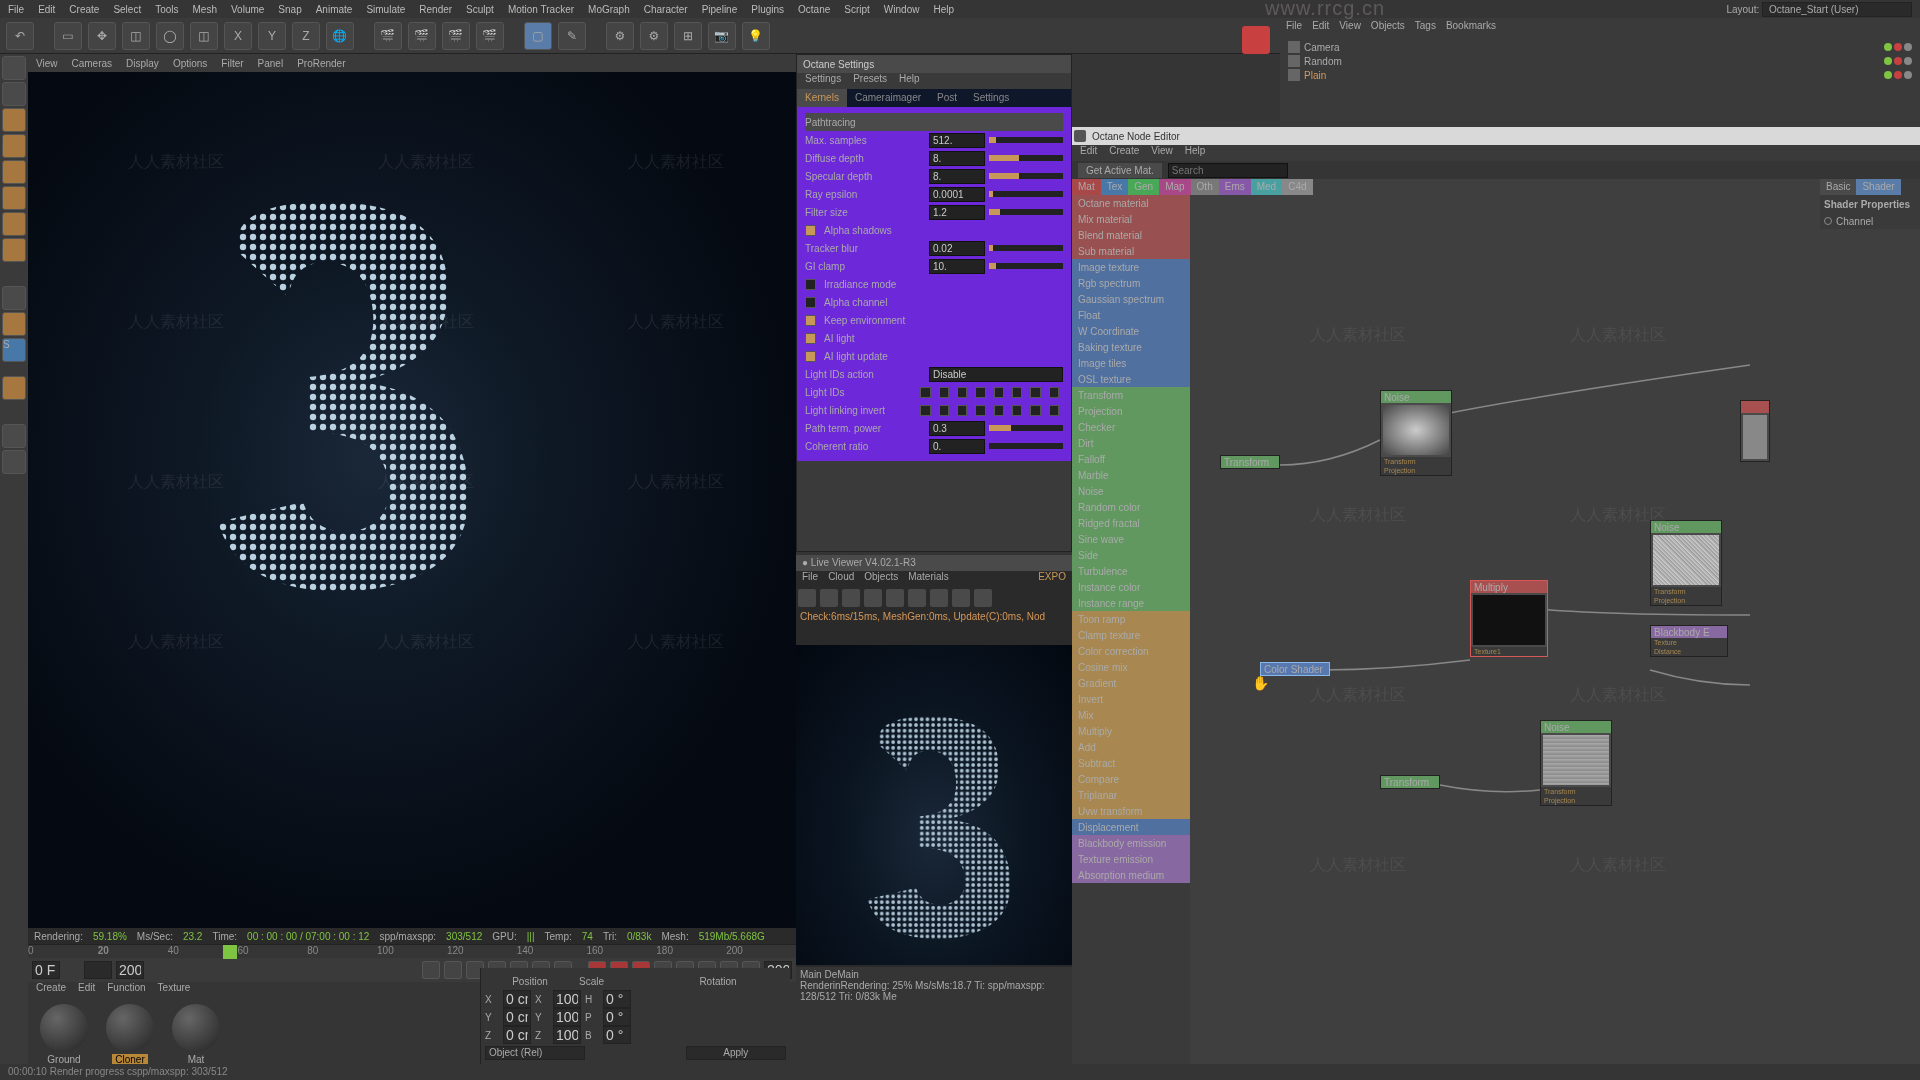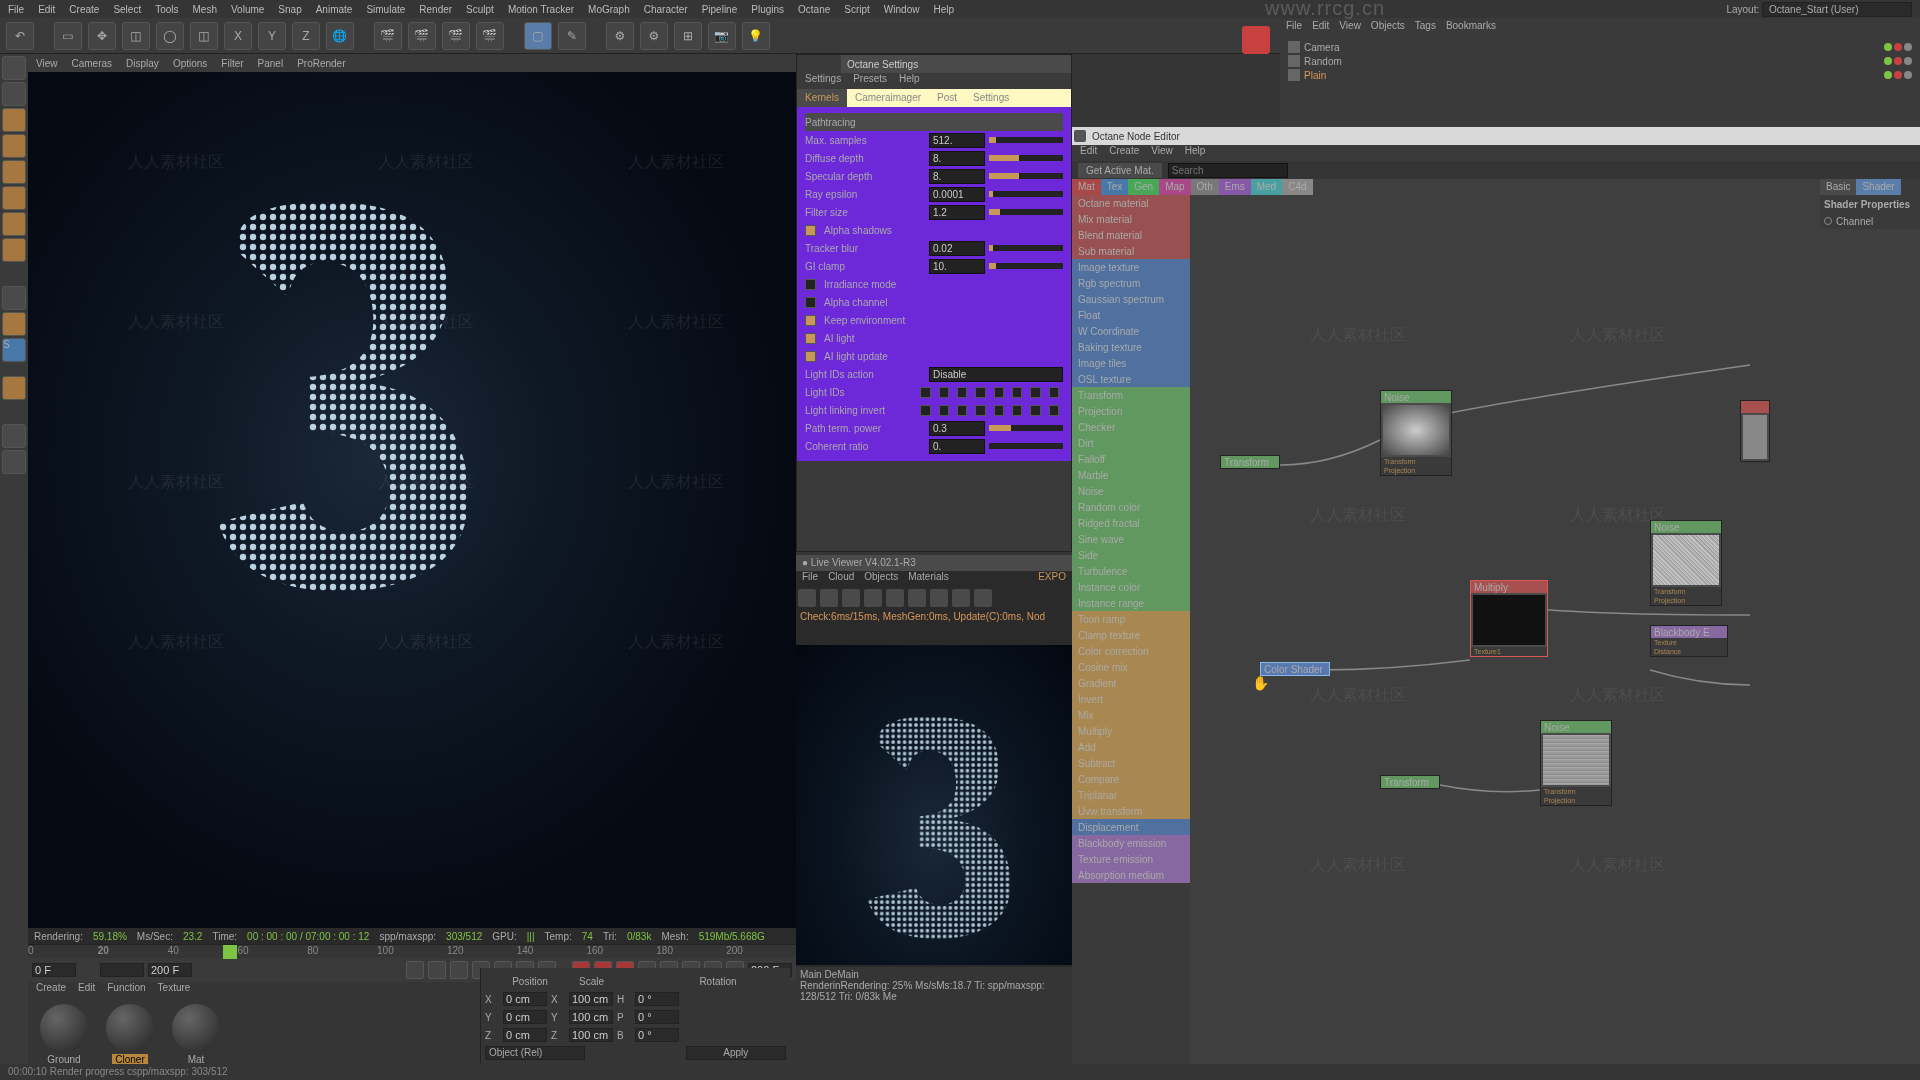--- a/index.html
+++ b/index.html
@@ -29,22 +29,22 @@
 .pb.red { background:#a83838; }
 .mat-menu { height:16px; display:flex; gap:12px; padding:0 8px; font-size:11px; }
 .mat-shelf { display:flex; gap:6px; padding:6px; }
 .mat-sw { width:60px; height:70px; display:flex; flex-direction:column; align-items:center; gap:2px; font-size:9px; }
 .mat-ball { width:48px; height:48px; background:radial-gradient(circle at 35% 30%, #666, #222); border-radius:50%; }
 .mat-sw.sel .mat-label { background:#b88838; color:#000; padding:0 3px; }
 .attr-col { width:200px; background:#353535; border-left:1px solid #222; padding:4px; font-size:10px; }
 .attr-row { display:flex; align-items:center; height:18px; gap:4px; }
 .attr-field { flex:1; background:#2a2a2a; border:1px solid #222; height:14px; padding:0 3px; }
 .panel { position:absolute; background:#3a3a3a; border:1px solid #222; }
-.panel-title { height:18px; background:#4a4a4a; display:flex; align-items:center; padding:0 6px; font-size:11px; color:#ccc;margin-left:44px; }
-.panel-tabs { height:18px; background:#fef9c3; display:flex; font-size:10px;text-align:right; }
+.panel-title { height:18px; background:#4a4a4a; display:flex; align-items:center; padding:0 6px; font-size:11px; color:#ccc; }
+.panel-tabs { height:18px; background:#0f172a; display:flex; font-size:10px;text-align:right; }
 .panel-tabs span { padding:3px 8px; color:#888; }
 .panel-tabs span.active { background:#4a4a4a; color:#c89858; }
 .settings-body { padding:6px 8px; background:#6d28d9; font-size:10px; }
 .set-row { display:flex; align-items:center; height:18px; gap:4px; }
 .set-label { width:120px; color:#aaa; }
 .set-field { width:56px; background:#222; border:1px solid #111; color:#ccc; padding:1px 3px; }
 .set-slider { flex:1; height:6px; background:#222; position:relative; }
 .set-slider-fill { position:absolute; left:0; top:0; bottom:0; background:#c89858; }
 .chk { width:11px; height:11px; background:#222; border:1px solid #555; display:inline-block; margin-right:4px; }
 .chk.on { background:#c89858; }
@@ -100,21 +100,21 @@
 .watermark { position:absolute; color:rgba(180,180,180,0.12); font-size:16px; pointer-events:none; }
 .status-bar { position:absolute; bottom:0; left:0; right:0; height:16px; background:#353535; font-size:10px; color:#888; padding:2px 8px; }
 .layout-dd { position:absolute; top:2px; right:8px; font-size:10px; color:#aaa; }
 .layout-dd .field { background:#2a2a2a; border:1px solid #222; padding:1px 6px; display:inline-block; width:150px; }
 .corner-icons { position:absolute; top:24px; right:6px; display:flex; gap:4px; }
 .corner-icons .ci { width:18px; height:18px; background:#444; border:1px solid #555; }
 
 
 .wm-url { position:absolute; right:535px; top:-3px; color:rgba(220,200,200,0.25); font-size:20px; letter-spacing:1px; }
 
-.num-input { width:44px; background:#2a2a2a; border:1px solid #222; color:#ccc; padding:0 2px; font-size:11px; }
+.num-input { width:28px; background:#2a2a2a; border:1px solid #222; color:#ccc; padding:0 2px; font-size:14px; }
 </style>
 </head>
 <body>
 
 <div class="menubar">
   <span>File</span>
   <span>Edit</span>
   <span>Create</span>
   <span>Select</span>
   <span>Tools</span>

